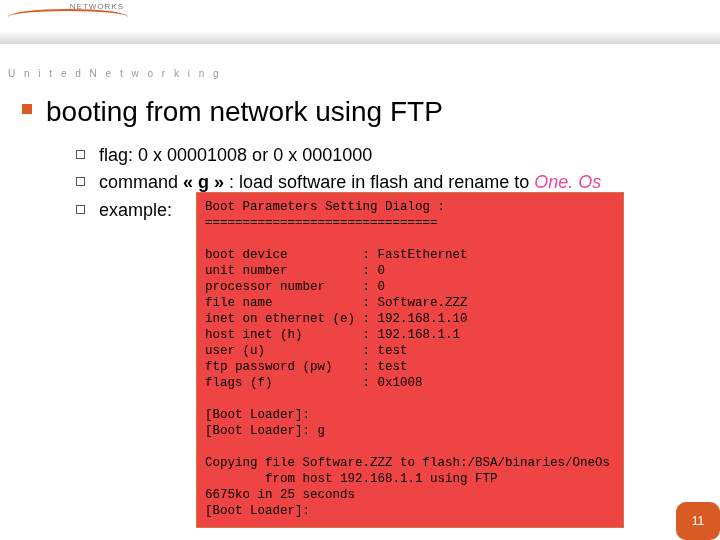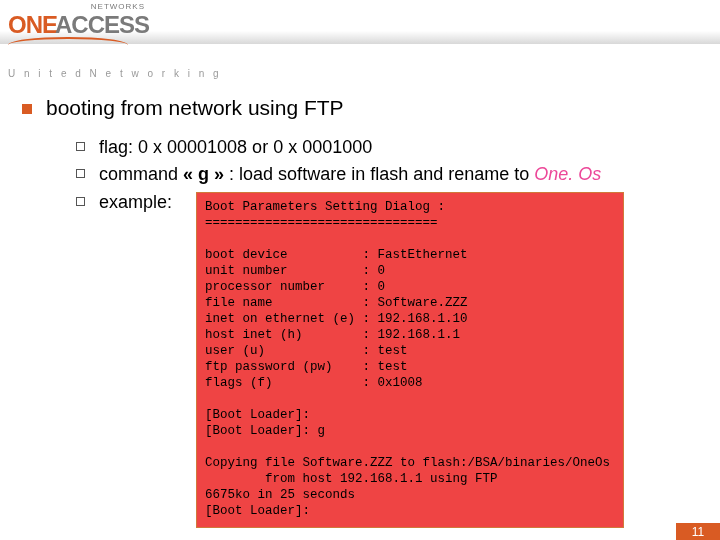--- a/index.html
+++ b/index.html
@@ -79,21 +79,21 @@
   }
   .sq {
     width: 10px;
     height: 10px;
     background: #d95b23;
     margin-top: 8px;
     margin-right: 14px;
     flex-shrink: 0;
   }
   .b1-text {
-    font-size: 21px;
+    font-size: 28px;
     color: #000;
   }
   .sublist {
     margin-left: 54px;
     margin-top: 8px;
     text-align: right;
   }
   .bullet2 {
     display: flex;
     align-items: flex-start;
@@ -126,39 +126,36 @@
     font-size: 12.5px;
     line-height: 1.28;
     color: #000;
     white-space: pre;
   }
   .page-num {
     position: absolute;
     right: 0;
     bottom: 0;
     width: 44px;
-    height: 17px;
+    height: 38px;
     background: #d95b23;
     color: #fff;
     font-size: 12px;
     display: flex;
     align-items: center;
     justify-content: center;
+    border-radius: 10px;
   }
 </style>
 </head>
 <body>
 
 <div class="header">
   <div class="logo">
     <div class="logo-networks">NETWORKS</div>
-    <div class="logo-row">
-      <span class="logo-one">ONE</span>
-      <span class="logo-access">ACCESS</span>
-    </div>
     <div class="logo-swoosh"></div>
   </div>
 </div>
 
 <div class="tagline">U n i t e d    N e t w o r k i n g</div>
 
 <div class="content">
   <div class="bullet1">
     <div class="sq"></div>
     <div class="b1-text">booting from network using FTP</div>

